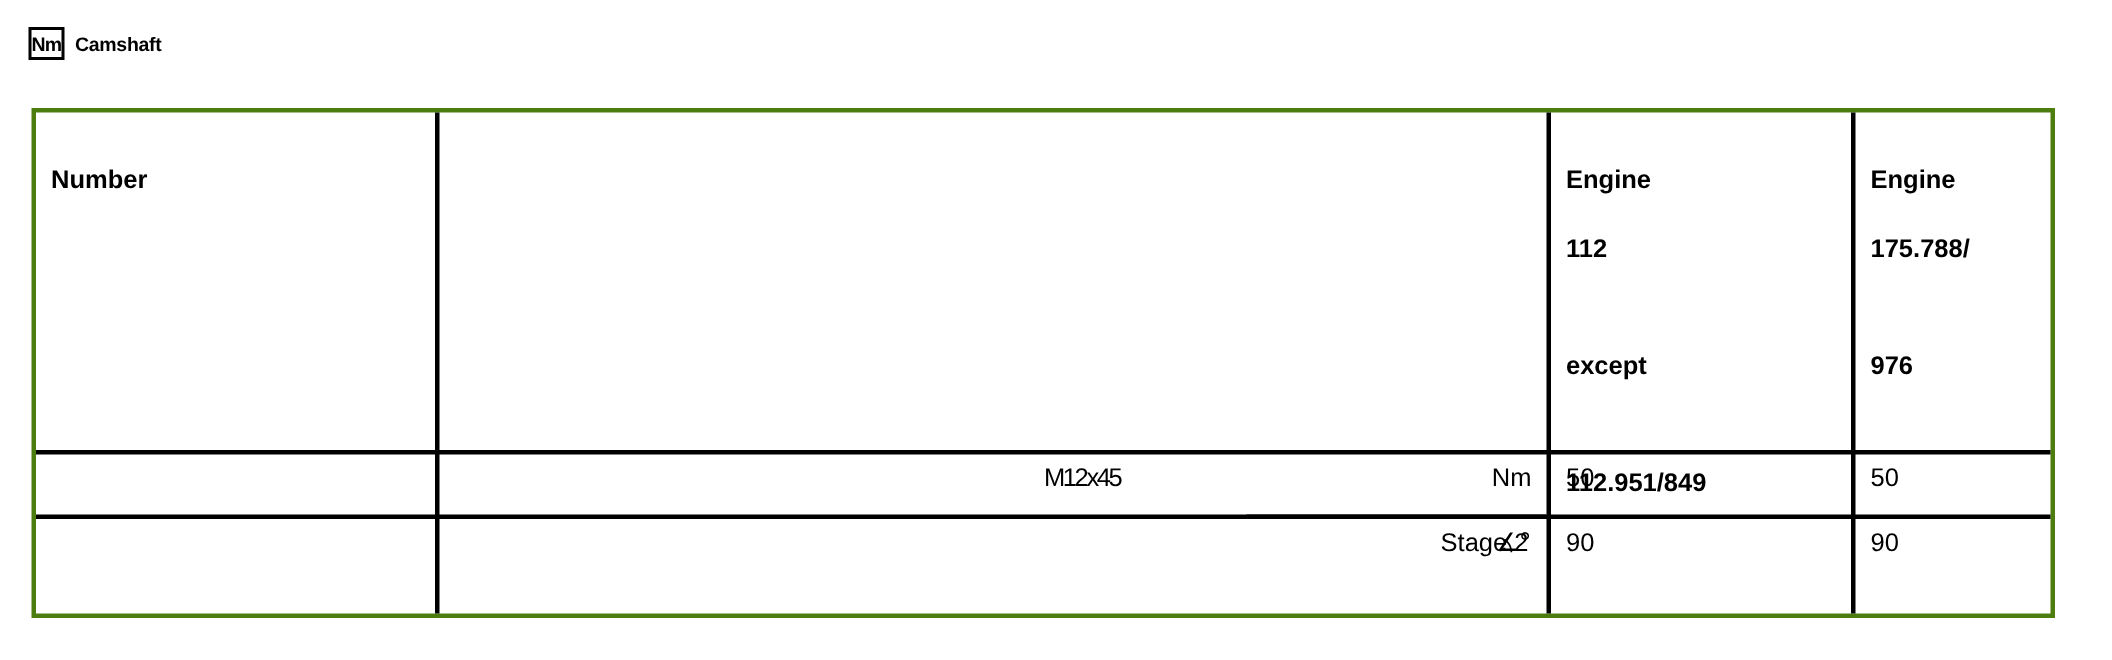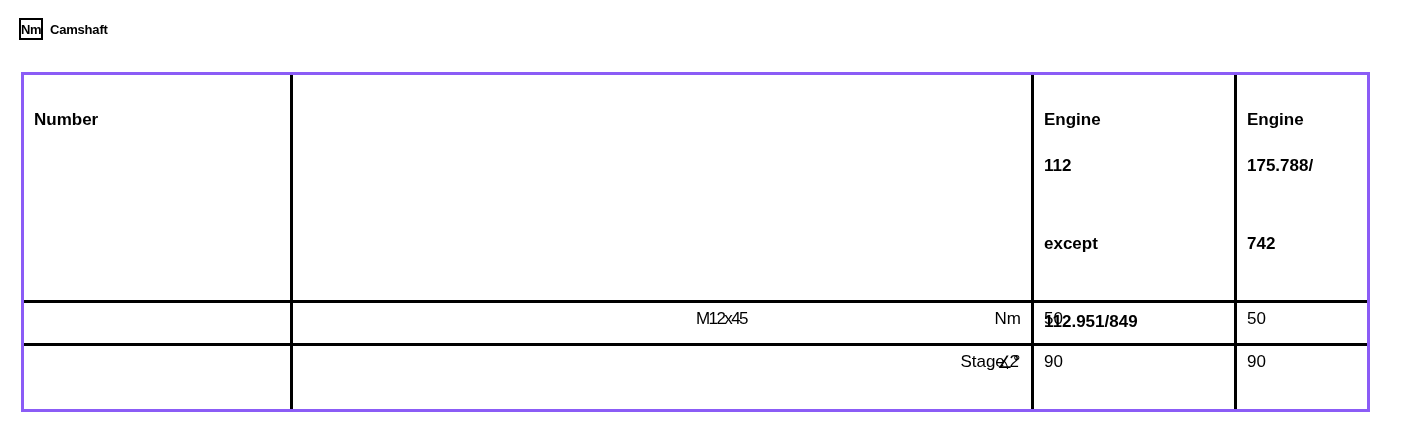--- a/index.html
+++ b/index.html
@@ -43,21 +43,21 @@
     letter-spacing: -0.2px;
   }
 
   
   .torque-table {
     position: absolute;
     left: 21px;
     top: 72px;
     width: 1349px;
     height: 340px;
-    border: 3px solid #8b5cf6;
+    border: 3px solid #4d7c0f;
     box-sizing: border-box;
   }
 
   
   .vdiv {
     position: absolute;
     top: 0;
     bottom: 0;
     width: 3px;
     background: #000;
@@ -155,21 +155,21 @@
     <span class="spacer-line"></span>
     <div>except</div>
     <span class="spacer-line"></span>
     <div>112.951/849</div>
   </div>
 
   <div class="hdr hdr-engine-b">
     <div>Engine</div>
     <div>175.788/</div>
     <span class="spacer-line"></span>
-    <div>742</div>
+    <div>976</div>
   </div>
 
   <div class="cell row1 c-bolt">M12x45</div>
   <div class="cell row1 c-unit u1">Nm</div>
   <div class="cell row1 c-val3">50</div>
   <div class="cell row1 c-val4">50</div>
 
   <div class="cell row2 c-stage s2">Stage 2</div>
   <div class="cell row2 c-unit u2 angle-sym">∡°</div>
   <div class="cell row2 c-val3">90</div>

